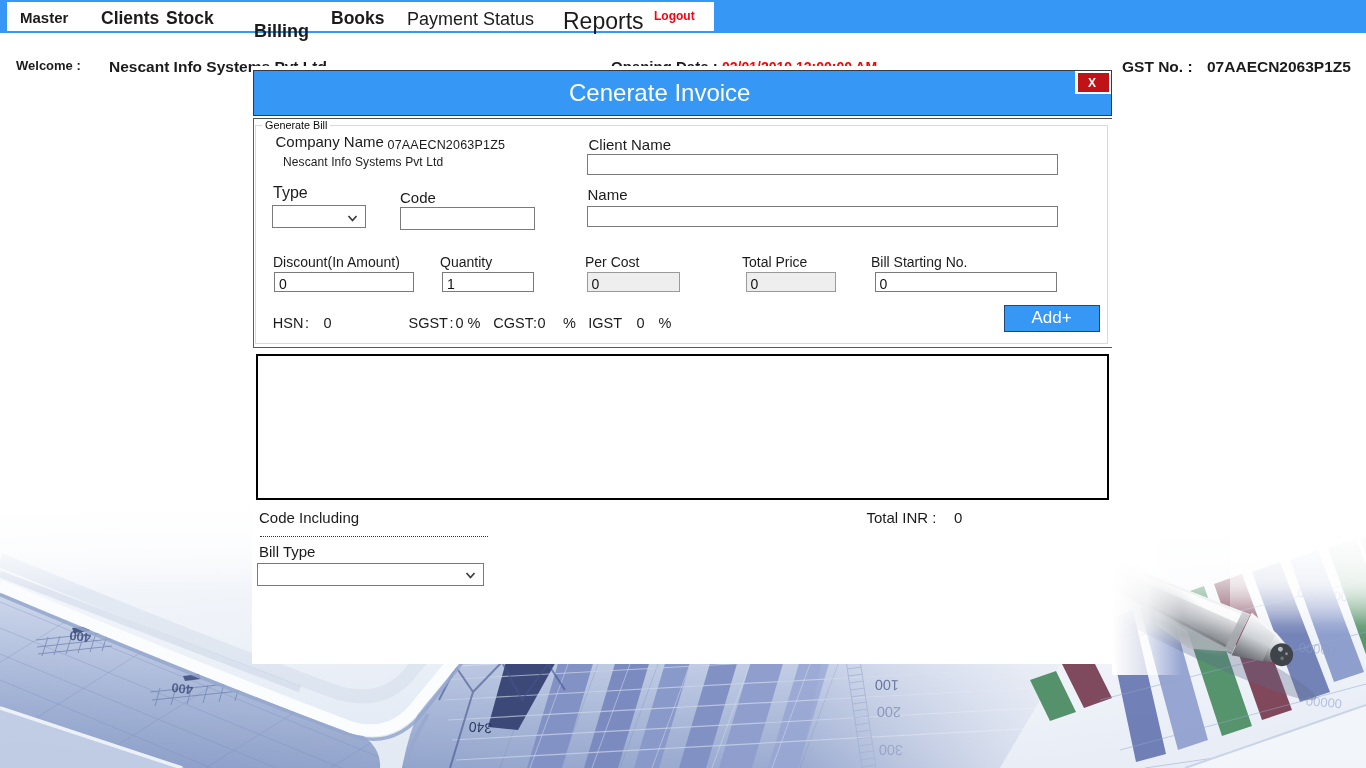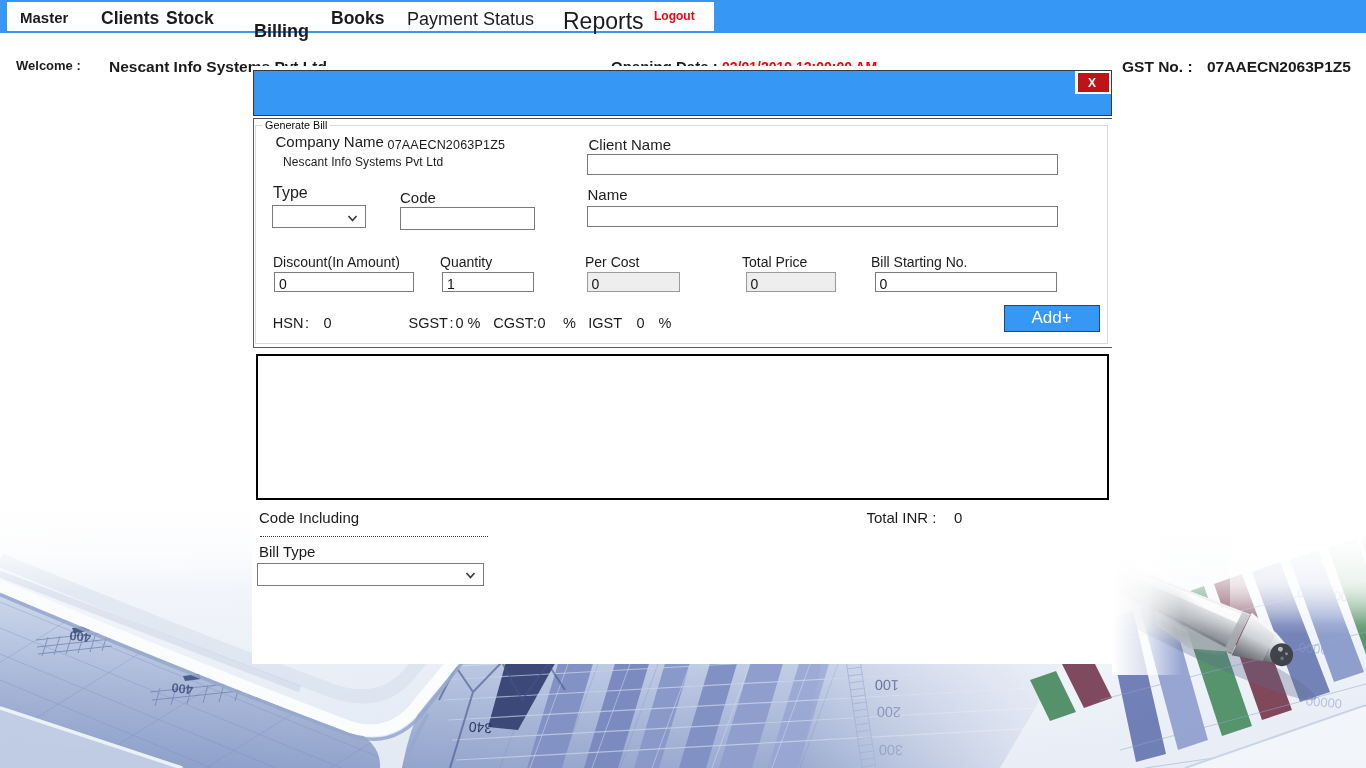--- a/index.html
+++ b/index.html
@@ -287,20 +287,21 @@
   <div class="lbl" style="left:16px;top:59px;font-size:13px;font-weight:bold">Welcome :</div>
   <div class="lbl" style="left:109px;top:59px;font-size:15.5px;font-weight:bold">Nescant Info Systems Pvt Ltd</div>
   <div class="lbl" style="left:611px;top:59px;font-size:15px;font-weight:bold">Opening Date :</div>
   <div class="lbl" style="left:722px;top:59.5px;font-size:14px;font-weight:bold;color:#ff0000">02/01/2019 12:00:00 AM</div>
   <div class="lbl" style="left:1122px;top:59px;font-size:15.5px;font-weight:bold">GST No. :</div>
   <div class="lbl" style="left:1207px;top:59px;font-size:15.5px;font-weight:bold">07AAECN2063P1Z5</div>
 
   <div class="abs" id="dlg" style="left:252px;top:66px;width:860px;height:598px;background:#ffffff">
 
     <div class="abs" style="left:0.5px;top:3.5px;width:859px;height:46px;background:#3697f4;border:1px solid #3a3a3a"></div>
+    <div class="lbl" style="left:317px;font-size:24px;color:#ffffff;top:15px">Cenerate Invoice</div>
 
     <div class="abs" style="left:823px;top:5px;width:36px;height:22.5px;background:#ffffff"></div>
     <div class="abs" style="left:825.5px;top:7px;width:31px;height:18.5px;background:#c01317"></div>
     <div class="lbl" style="left:836px;top:11px;font-size:12px;font-weight:bold;color:#fff">X</div>
 
     <div class="abs" style="left:0.5px;top:51.5px;width:859px;height:1px;background:#4d4d4d"></div>
     <div class="abs" style="left:1px;top:51.5px;width:1px;height:230px;background:#5a5a5a"></div>
     <div class="abs" style="left:0.5px;top:280.7px;width:859.5px;height:1px;background:#5a5a5a"></div>
 
     <div class="abs" style="left:2.5px;top:59px;width:853.5px;height:219px;border:1px solid #d9d9d9"></div>

